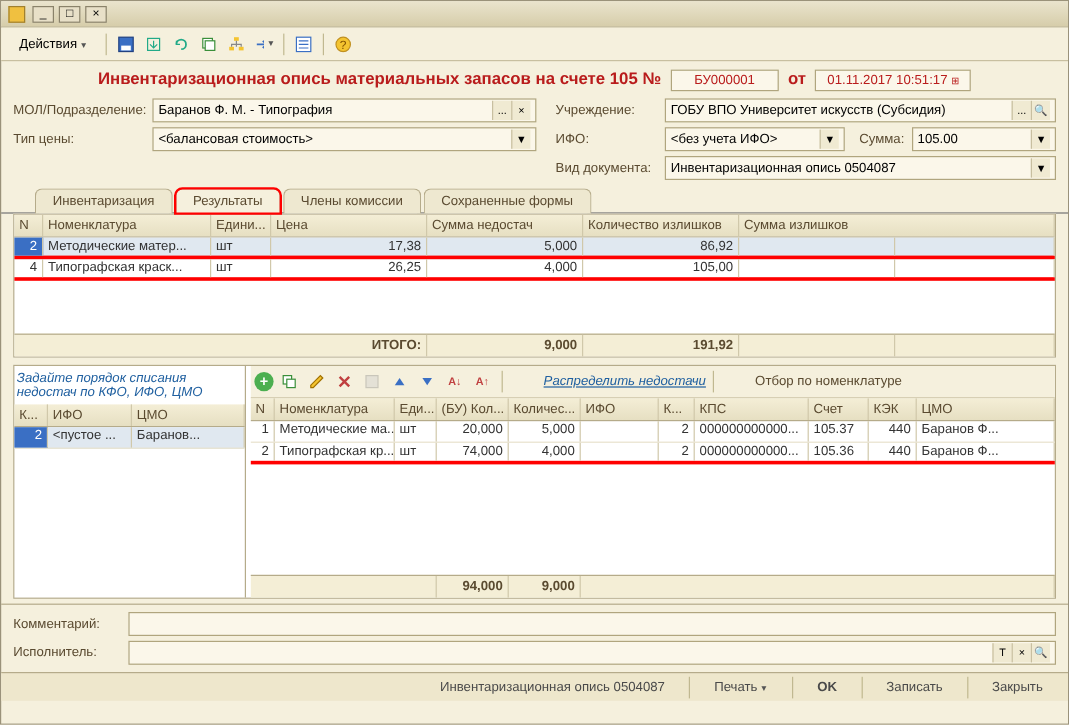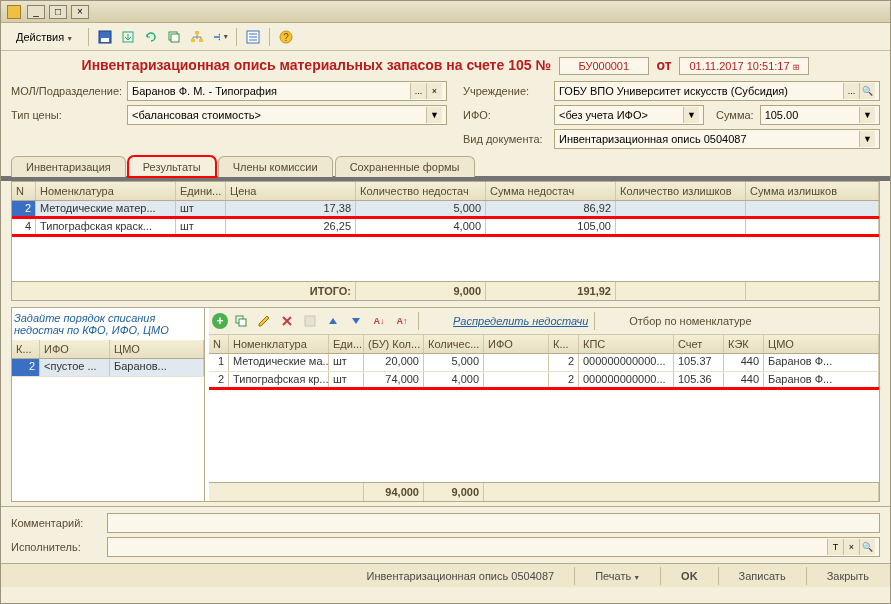--- a/index.html
+++ b/index.html
@@ -16,21 +16,21 @@
   .action-btn { padding: 2px 8px; border: 1px solid transparent; cursor: pointer; }
   .dropdown-arrow { font-size: 7px; margin-left: 2px; color: #555; }
   .header-title { text-align: center; font-weight: bold; font-size: 14px; color: #b91c1c; padding: 6px 0 4px 0; }
   .header-title .numfield { display: inline-block; width: 90px; border: 1px solid #b0a57e; background: #fbf7ea; padding: 2px 4px; font-size: 11px; font-weight: normal; }
   .header-title .datefield { display: inline-block; width: 130px; border: 1px solid #b0a57e; background: #fbf7ea; padding: 2px 4px; font-size: 11px; font-weight: normal; }
   .fldrow { display: flex; align-items: center; padding: 2px 10px; gap: 6px; }
   .lbl { color: #5a4a30; white-space: nowrap; }
   .input { border: 1px solid #b0a57e; background: #fbf7ea; padding: 2px 4px; height: 20px; display: flex; align-items: center; }
   .input .val { flex: 1; overflow: hidden; }
   .ibtn { width: 16px; height: 16px; border-left: 1px solid #c8bfa0; display: inline-flex; align-items: center; justify-content: center; font-size: 9px; cursor: pointer; background: #f0ead2; }
-  .tabs { display: flex; gap: 2px; padding: 4px 10px 0 10px; border-bottom: 5px solid #737373; }
+  .tabs { display: flex; gap: 2px; padding: 4px 10px 0 28px; border-bottom: 1px solid #737373; }
   .tab { padding: 4px 14px; border: 1px solid #b5ab8a; border-bottom: none; border-radius: 6px 6px 0 0; background: #eee8d0; color: #5a4a30; cursor: pointer; position: relative; top: 1px; }
   .tab.active { background: #f5f0dd; font-weight: normal; }
   .tab.marked { outline: 2px solid red; outline-offset: -1px; }
   .grid { border: 1px solid #b5ab8a; margin: 0; background: #fff; }
   .ghead { display: flex; background: linear-gradient(#f4eed6, #e6dfc2); border-bottom: 1px solid #b5ab8a; }
   .gcell { border-right: 1px solid #d0c8aa; padding: 3px 4px; overflow: hidden; white-space: nowrap; color: #5a4a30; }
   .grow { display: flex; border-bottom: 1px solid #e8e2cc; height: 18px; }
   .grow .gcell { color: #333; padding: 1px 4px; }
   .grow.redline { border-bottom: 3px solid red; }
   .gfoot { display: flex; background: #f4eed6; border-top: 1px solid #b5ab8a; font-weight: bold; }
@@ -177,21 +177,20 @@
     <div class="tab">Сохраненные формы</div>
   </div>
 
   <div class="section" style="padding-top:0">
     <div class="grid">
       <div class="ghead">
         <div class="gcell" style="width:24px">N</div>
         <div class="gcell" style="width:140px">Номенклатура</div>
         <div class="gcell" style="width:50px">Едини...</div>
         <div class="gcell" style="width:130px">Цена</div>
-        <div class="gcell" style="width:130px">Количество недостач</div>
         <div class="gcell" style="width:130px">Сумма недостач</div>
         <div class="gcell" style="width:130px">Количество излишков</div>
         <div class="gcell" style="flex:1">Сумма излишков</div>
       </div>
       <div class="grow redline" style="background:#e0e8f0">
         <div class="gcell num" style="width:24px;background:#3a6fc4;color:#fff">2</div>
         <div class="gcell" style="width:140px">Методические матер...</div>
         <div class="gcell" style="width:50px">шт</div>
         <div class="gcell num" style="width:130px">17,38</div>
         <div class="gcell num" style="width:130px">5,000</div>

